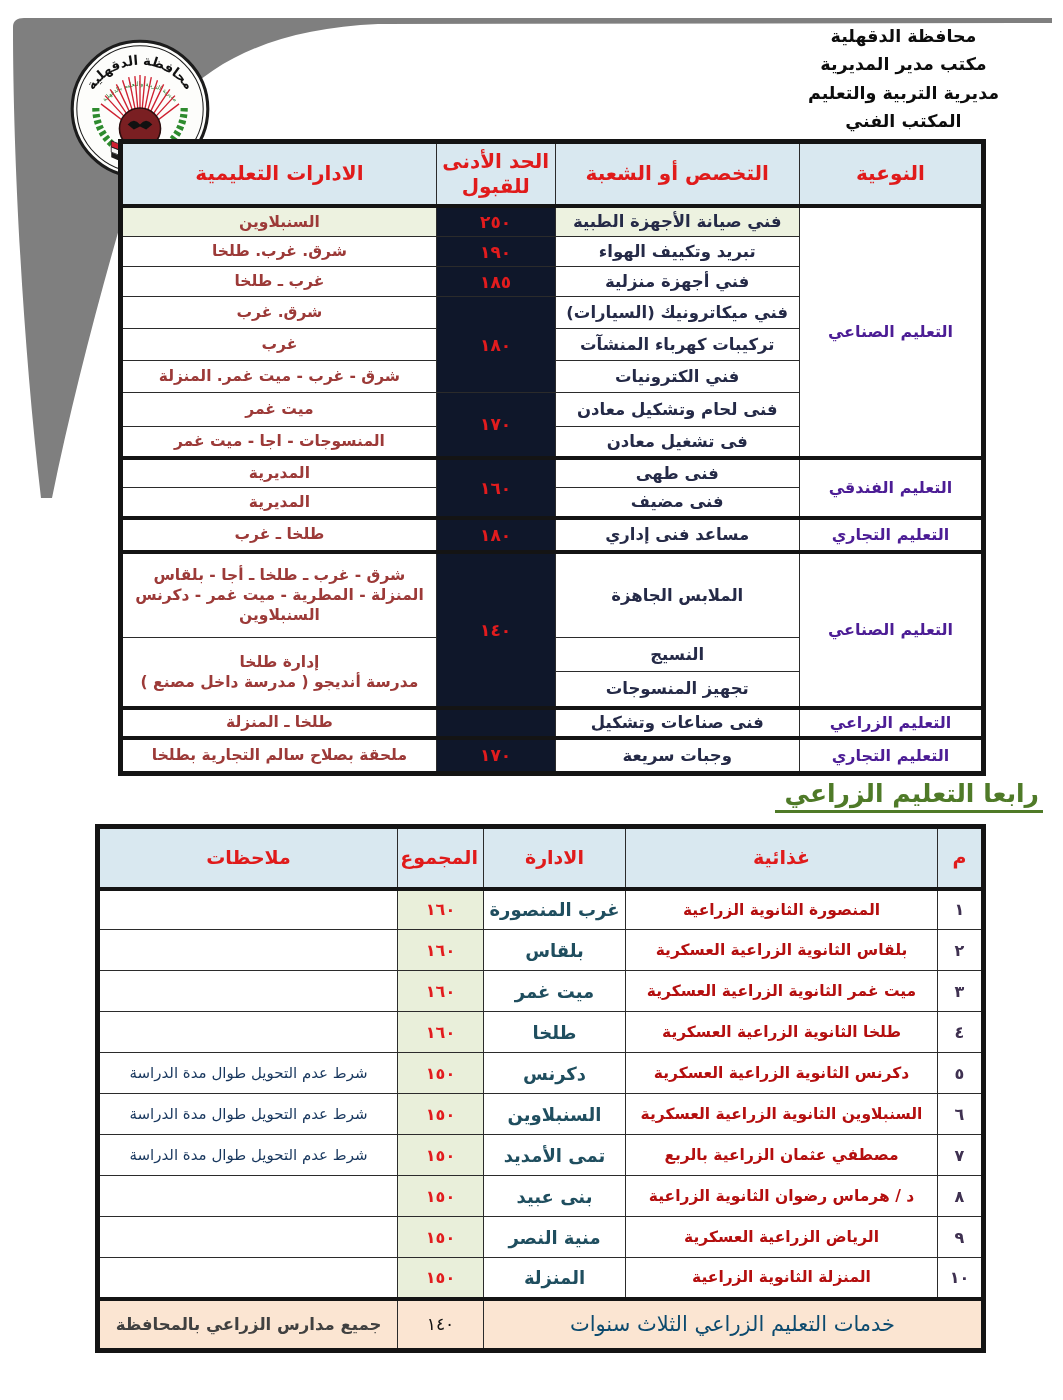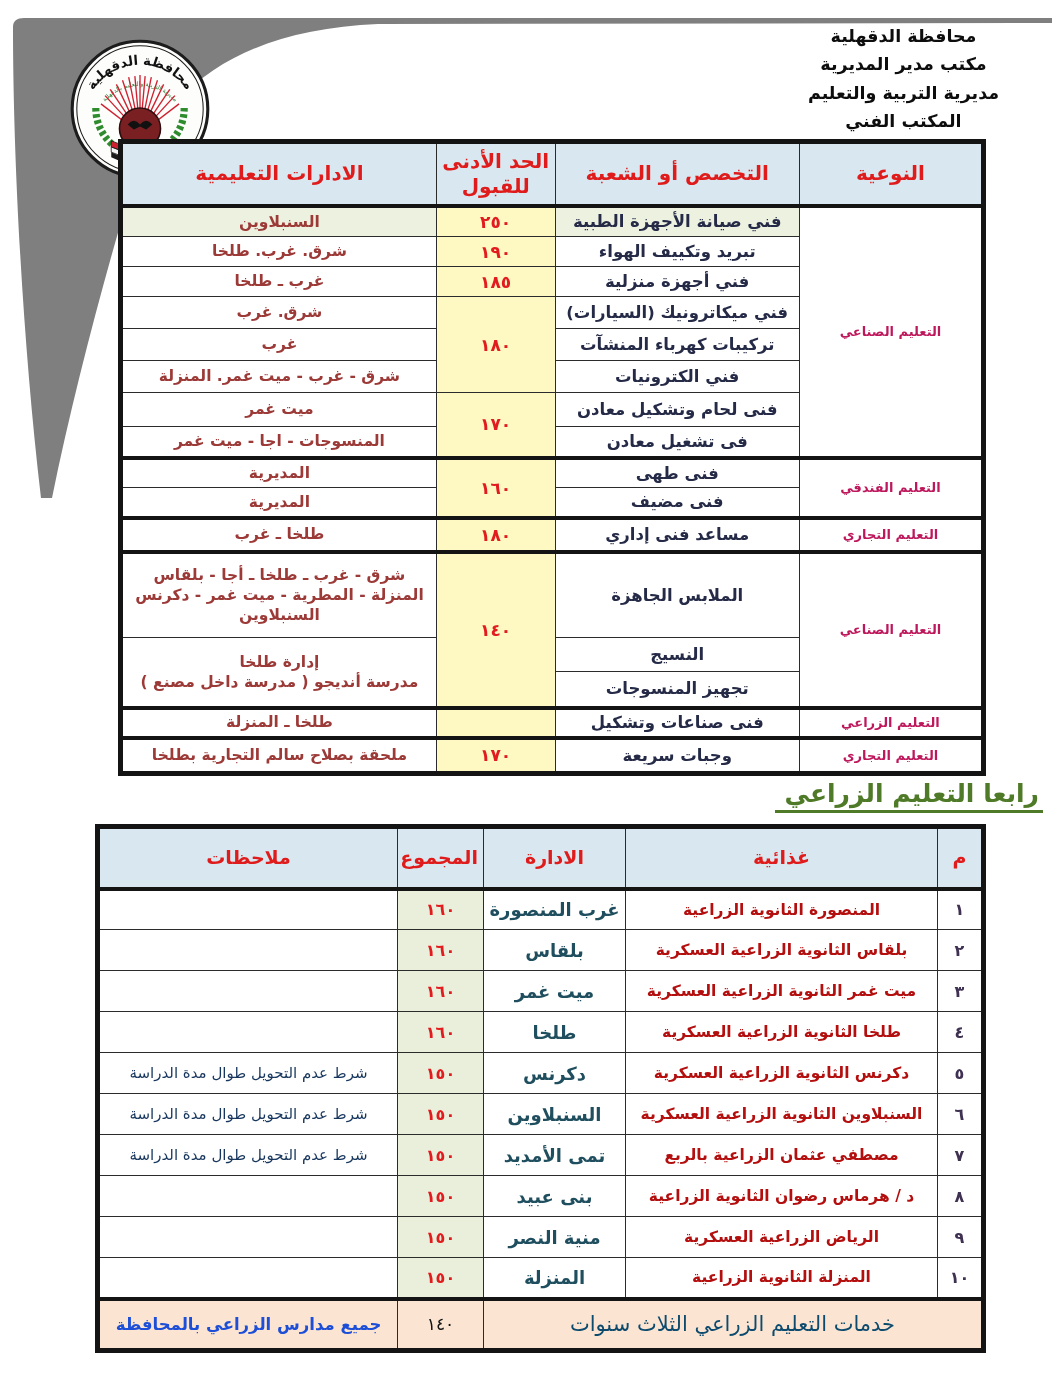--- a/index.html
+++ b/index.html
@@ -26,37 +26,37 @@
   table.doc td,table.doc th{
     border:1.6px solid #2b2b2b;padding:1px 5px;text-align:center;vertical-align:middle;
     overflow:hidden;
   }
   table.doc{border:5px solid #141414;}
   tr.secbrk td,tr.secbrk th{border-top:4px solid #141414;}
   th.hd{background:#d9e8f0;color:#e01b1b;font-size:20px;font-weight:bold;line-height:1.25;}
   .pre{white-space:pre-line;}
   
   #t1{left:118px;top:139px;width:868px;}
-  #t1 td.type{color:#be185d;font-size:13px;font-weight:bold;background:#fff;}
+  #t1 td.type{color:#4c1d95;font-size:16px;font-weight:bold;background:#fff;}
   #t1 td.spec{color:#252a47;font-size:16.5px;font-weight:bold;}
-  #t1 td.min{color:#e21c1e;font-size:17px;font-weight:bold;background:#fef9c3;}
+  #t1 td.min{color:#e21c1e;font-size:17px;font-weight:bold;background:#0f172a;}
   #t1 td.adm{color:#9c3a38;font-size:15.5px;font-weight:bold;line-height:1.3;}
   #t1 .hl{background:#edf2e0;}
   
   #t2{left:95px;top:824px;width:886px;}
   #t2 th.hd{font-size:19px;}
   #t2 td.no{color:#3f3151;font-size:16px;font-weight:bold;}
   #t2 td.school{color:#b40f0f;font-size:15.5px;font-weight:bold;}
   #t2 td.adm2{color:#1f4e5f;font-size:18px;font-weight:bold;}
   #t2 td.total{color:#e21c1e;font-size:16px;font-weight:bold;background:#e9efda;}
   #t2 td.notes{color:#17365d;font-size:15px;font-weight:normal;}
   #t2 td.peach{background:#fbe5d2;}
   #t2 td.flabel{color:#0c4a6e;font-size:21px;font-weight:normal;}
   #t2 td.ftotal{color:#141414;font-size:17px;font-weight:normal;}
-  #t2 td.fnotes{color:#1d4ed8;font-size:16.5px;font-weight:bold;}
+  #t2 td.fnotes{color:#404040;font-size:16.5px;font-weight:bold;}
 </style>
 </head>
 <body>
 
 <svg id="deco" viewBox="0 0 1063 540" aria-hidden="true">
   <path d="M1052,18 L1052,23 L378,24 C245,30 163,82 132,185 C104,278 73,395 52,498 L41,498 C23,345 13,160 13,27 C13,21 17,18 24,18 Z" fill="#7f7f7f"></path>
 </svg>
 
 <svg id="logo" viewBox="0 0 140 146">
   <circle cx="70" cy="73" r="66" fill="#fdfdfb" stroke="#1c1c1c" stroke-width="3"></circle>

